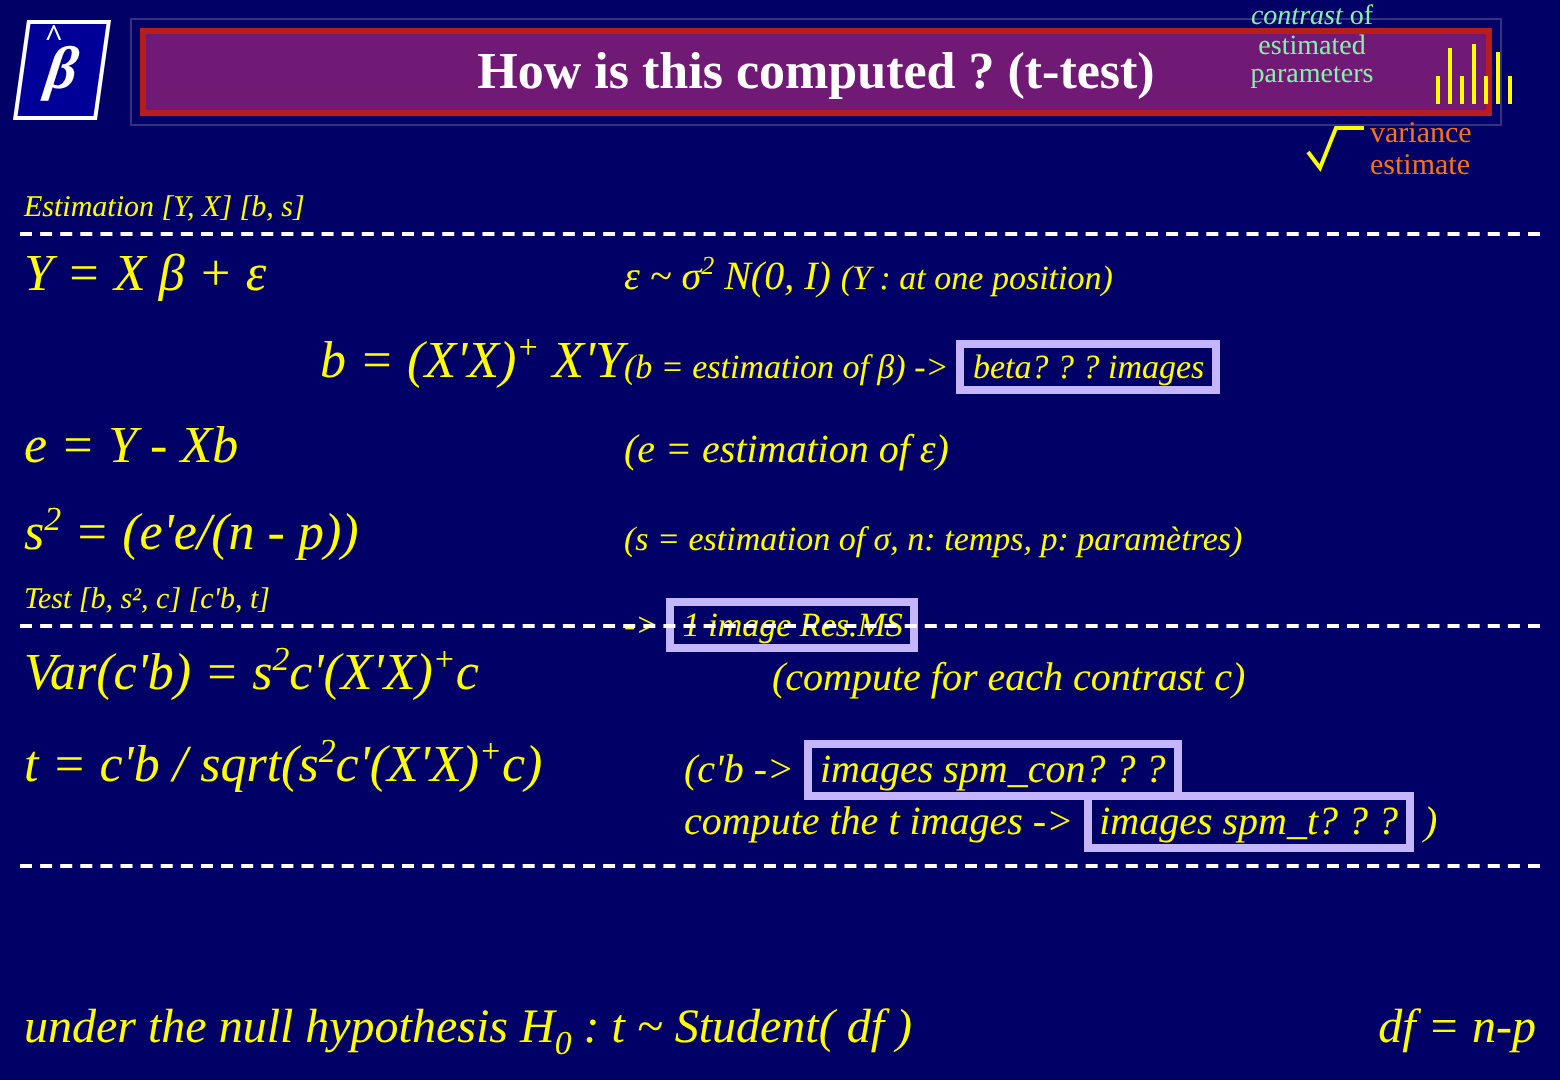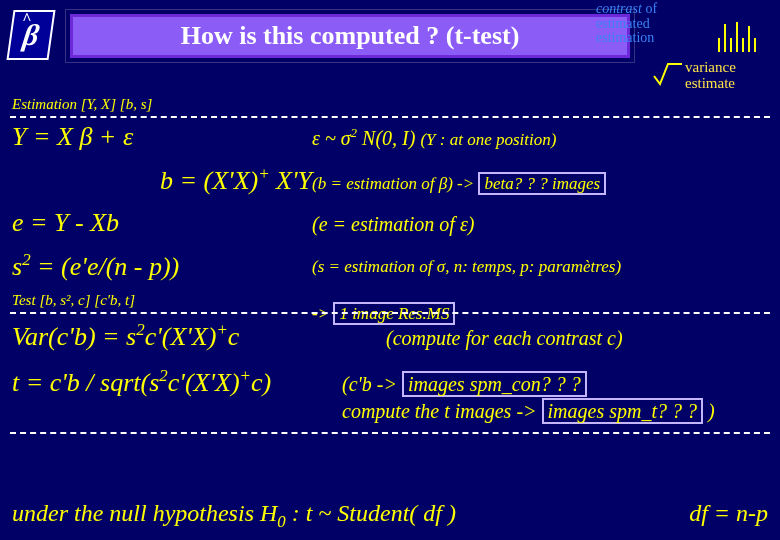--- a/index.html
+++ b/index.html
@@ -24,37 +24,38 @@
     font-size: 30px;
     font-weight: bold;
     color: #ffffff;
     font-style: italic;
     transform: skewX(-8deg);
   }
   .beta-badge .hat { position: absolute; top:-2px; left:8px; font-size:16px; font-style: normal; transform: skewX(8deg);}
   .title-box {
     position: absolute;
     top: 14px; left: 70px;
-    width: 560px; height: 44px;
-    border: 3px solid #6d28d9;
-    background: #8b5cf6;
+    width: 676px; height: 44px;
+    border: 3px solid #b91c1c;
+    background: #701a75;
     box-shadow: 0 0 0 4px #000066, 0 0 0 5px #ffffff33;
     display: flex;
     align-items: center;
     justify-content: center;
     color: #ffffff;
     font-size: 26px;
     font-weight: bold;
   }
   .contrast-box {
     position: absolute;
     top: 2px; right: 4px;
     width: 120px;
-    color: #3b82f6;
+    color: #86efac;
     font-size: 14px;
+    text-align: center;
     line-height: 1.05;
   }
   .contrast-box .c1 { font-style: italic; }
   .spikes {
     position: absolute;
     top: 16px; right: 2px;
     width: 60px; height: 36px;
     display: flex;
     align-items: flex-end;
     gap: 4px;
@@ -68,21 +69,21 @@
     top: 58px; right: 98px;
     width: 30px; height: 30px;
     stroke: #ffff00;
     stroke-width: 2;
     fill: none;
   }
   .var-est {
     position: absolute;
     top: 60px; right: 10px;
     width: 85px;
-    color: #fde047;
+    color: #f97316;
     font-size: 15px;
     text-align: left;
     line-height: 1.05;
   }
   .section-label {
     font-style: italic;
     color: #ffff00;
     font-size: 15px;
   }
   .dashed {
@@ -98,21 +99,21 @@
     width: 756px;
     display: flex;
     align-items: baseline;
     font-size: 26px;
     font-style: italic;
   }
   .row .left { width: 300px; }
   .row .right { font-size: 20px; color: #ffff00; font-style: italic; }
   .row .right .note { font-size: 17px; }
   .red-box {
-    border: 2px solid #c4b5fd;
+    border: 4px solid #c4b5fd;
     padding: 0 4px;
     color: #ffff00;
     font-style: italic;
   }
   sup { font-size: 0.65em; font-style: italic; }
   .bottom {
     position: absolute;
     left: 12px;
     bottom: 8px;
     width: 756px;
@@ -130,21 +131,21 @@
   <span>β</span>
 </div>
 
 <div class="title-box">
   <span>How is this computed ? (t-test)</span>
 </div>
 
 <div class="contrast-box" style="right:64px;">
   <span class="c1">contrast</span><span> of</span><br>
   <span>estimated</span><br>
-  <span>estimation</span>
+  <span>parameters</span>
 </div>
 
 <div class="spikes">
   <div style="height:14px"></div>
     <div style="height:28px"></div>
     <div style="height:14px"></div>
   <div style="height:30px"></div>
     <div style="height:14px"></div>
     <div style="height:26px"></div>
   <div style="height:14px"></div>
@@ -177,21 +178,21 @@
     <span class="note">(b = estimation of β) -&gt; </span>
     <span class="red-box note">beta? ? ? images</span>
   </div>
 </div>
 
 <div class="row" style="top:208px;">
   <div class="left">e = Y - Xb</div>
   <div class="right note">(e = estimation of  ε)</div>
 </div>
 
-<div class="row" style="top:250px;align-items:center;">
+<div class="row" style="top:250px;">
   <div class="left">
     <span>s</span><sup>2</sup><span> = (e'e/(n - p))</span>
   </div>
   <div class="right">
     <span class="note">(s = estimation of σ, n: temps, p: paramètres)</span>
   </div>
 </div>
 <div class="row" style="top:282px;margin-top:19px;">
   <div class="left"></div>
   <div class="right">

